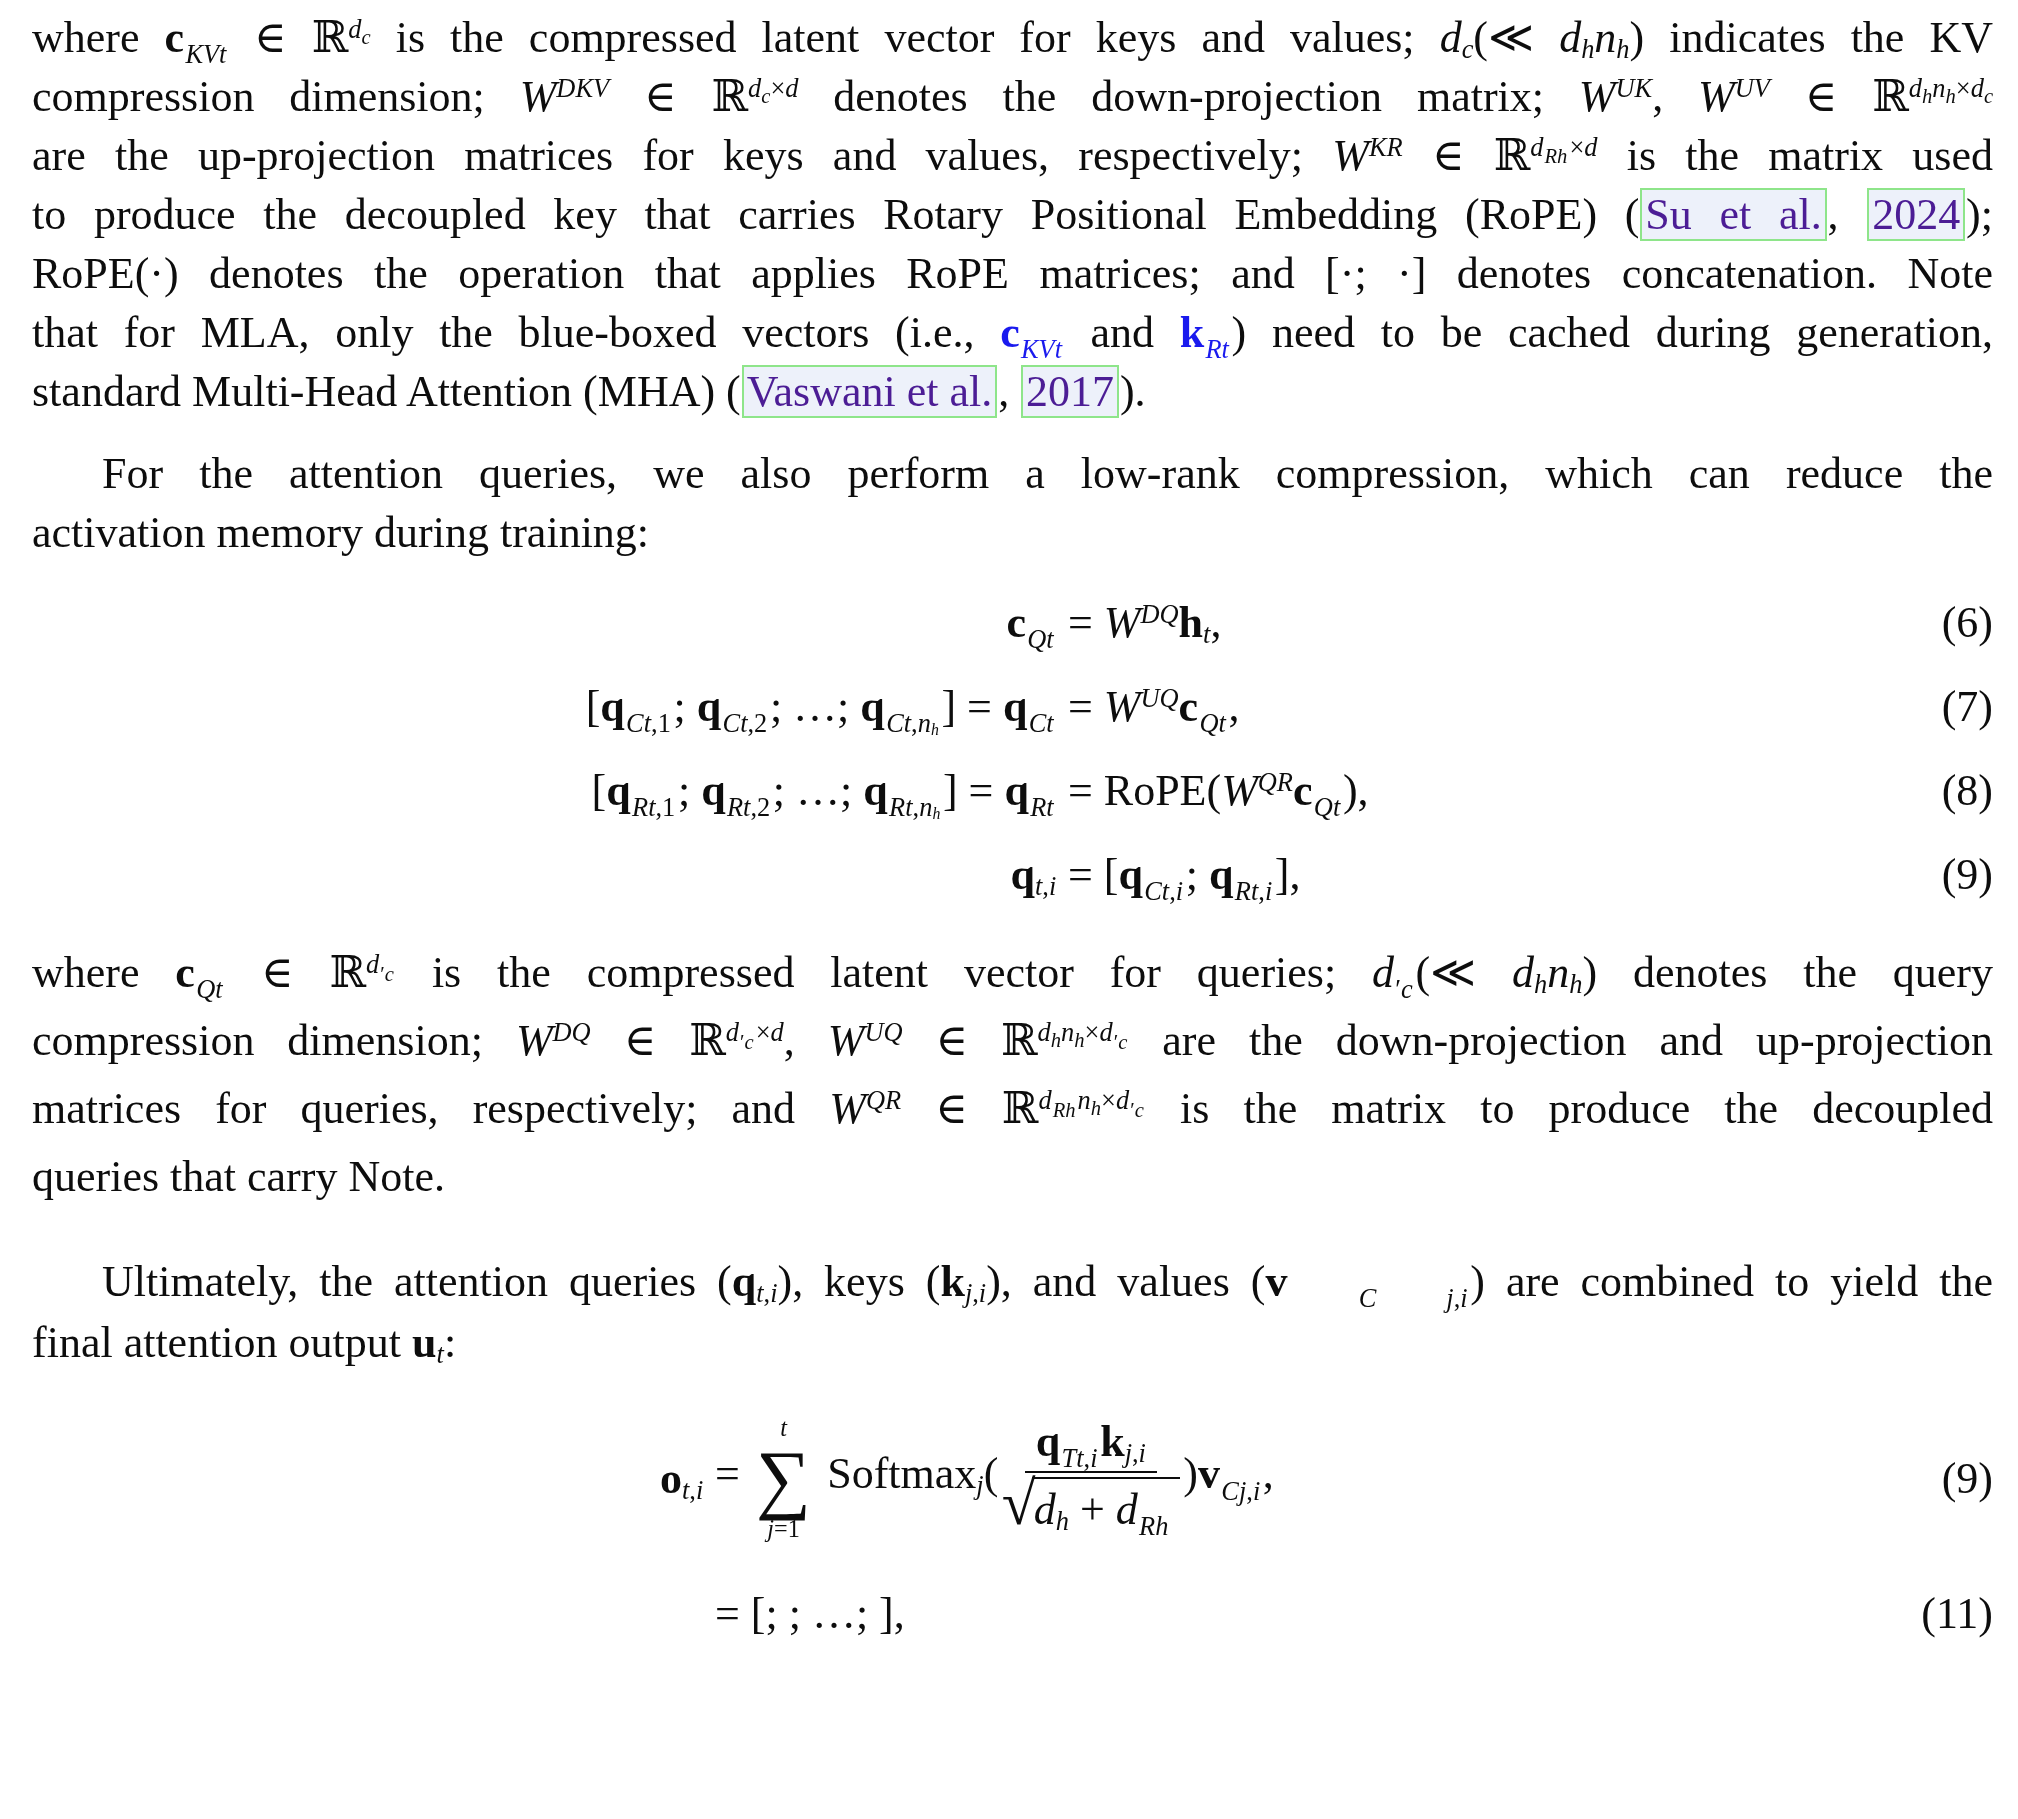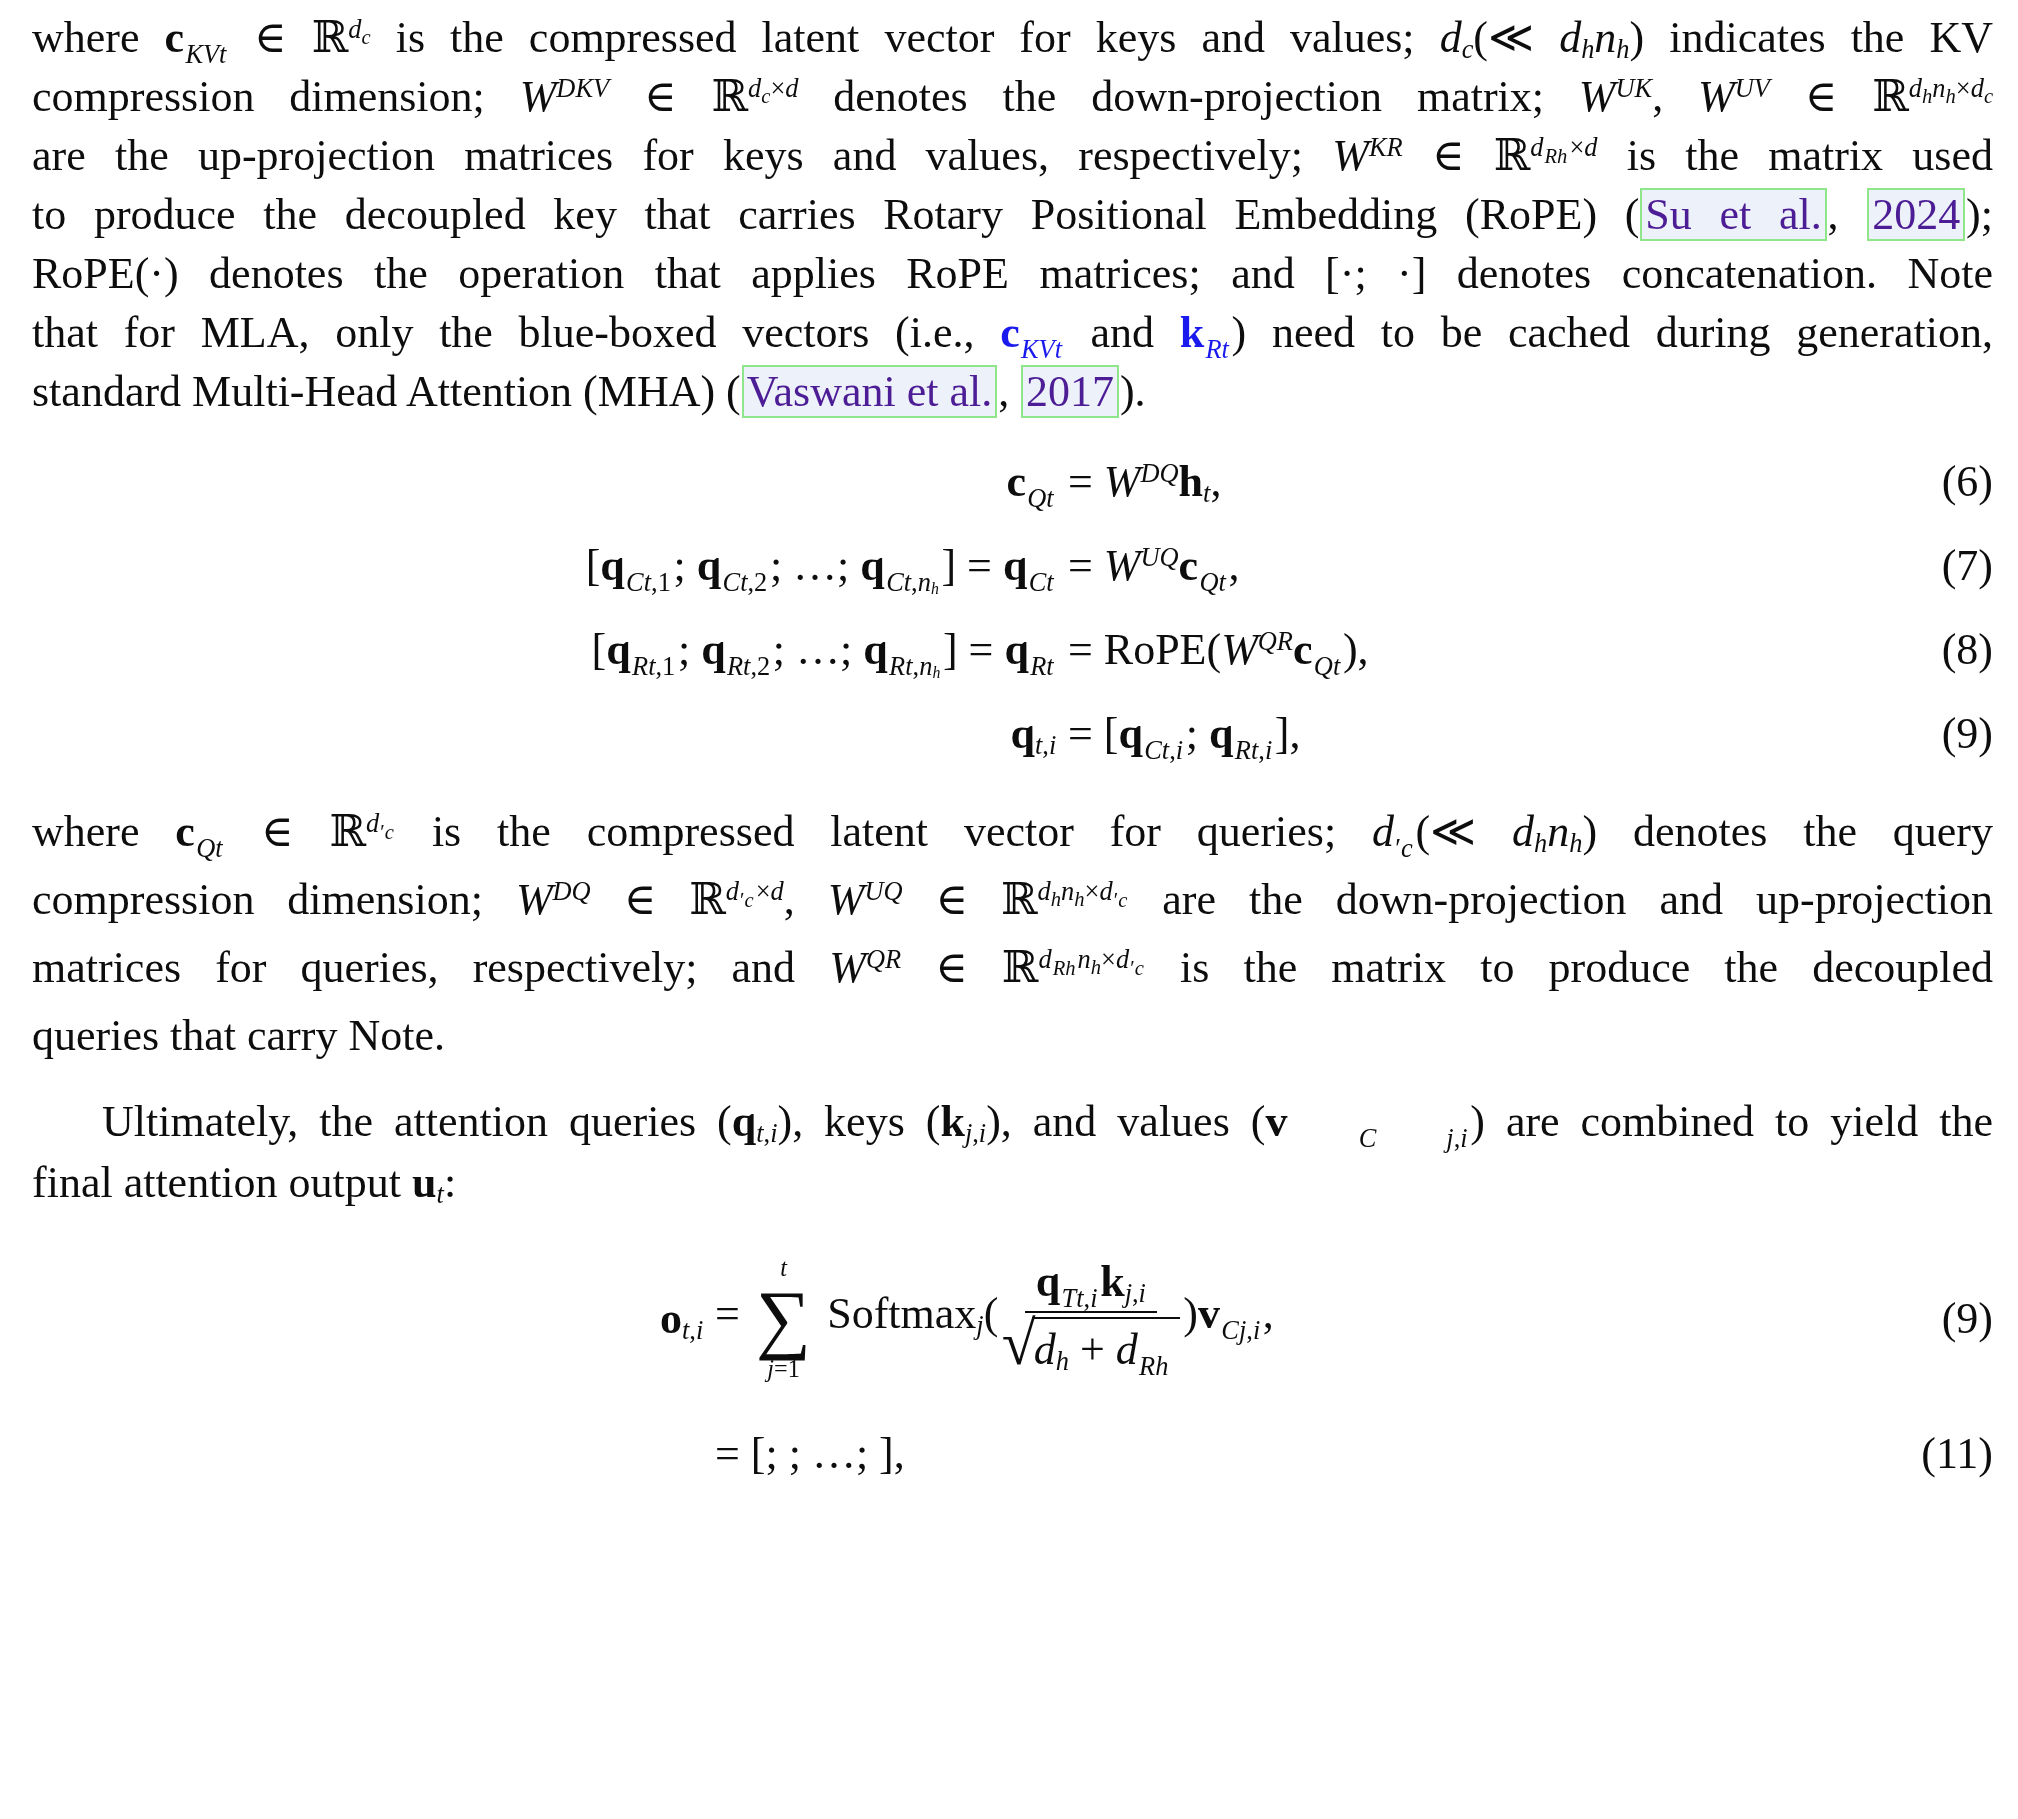--- a/index.html
+++ b/index.html
@@ -12,21 +12,21 @@
   }
   .page{padding:7.8px 26px 0 32px;}
 
   
   .tline{display:block;line-height:59px;text-align:justify;text-align-last:justify;}
   .lline{text-align:center;text-align-last:left;}   
   .indent{text-indent:70px;}
   .p3 .tline{line-height:68px;}
   .p4 .tline{line-height:61px;}
   .p2{margin-top:23.4px;}
-  .p4{margin-top:21px;}
+  .p4{margin-top:40px;}
 
   i{font-style:italic;}
   b{font-weight:bold;}
   sup{font-size:0.60em;line-height:0;vertical-align:0.52em;}
   sub{font-size:0.60em;line-height:0;vertical-align:-0.22em;}
   sup sub{font-size:0.75em;vertical-align:-0.3em;}
   sup i sub{font-size:0.78em;}
 
   
   .ss{display:inline-flex;flex-direction:row;align-items:flex-start;
@@ -84,20 +84,24 @@
     <div class="tline">that for MLA, only the blue-boxed vectors (i.e., <span class="blue"><b>c</b><span class="ss">
             <span class="sp"><i>KV</i></span>
             <span class="sb"><i>t</i></span>
           </span></span> and <span class="blue"><b>k</b><span class="ss">
             <span class="sp"><i>R</i></span>
             <span class="sb"><i>t</i></span>
           </span></span>) need to be cached during generation,</div>
     <div class="tline lline">standard Multi-Head Attention (MHA) (<span class="cite">Vaswani et al.</span>, <span class="cite">2017</span>).</div>
   </div>
 
+  <div class="p2">
+    <div class="tline indent">For the attention queries, we also perform a low-rank compression, which can reduce the</div>
+    <div class="tline lline">activation memory during training:</div>
+  </div>
 
   <div class="eqgrid eqg1">
     <div></div>
     <div class="eq-lhs"><b>c</b><span class="ss">
           <span class="sp"><i>Q</i></span>
           <span class="sb"><i>t</i></span>
         </span></div>
     <div class="eq-rhs">= <i>W<sup>DQ</sup></i><b>h</b><sub><i>t</i></sub>,</div>
     <div></div>
     <div class="eq-num">(6)</div>

